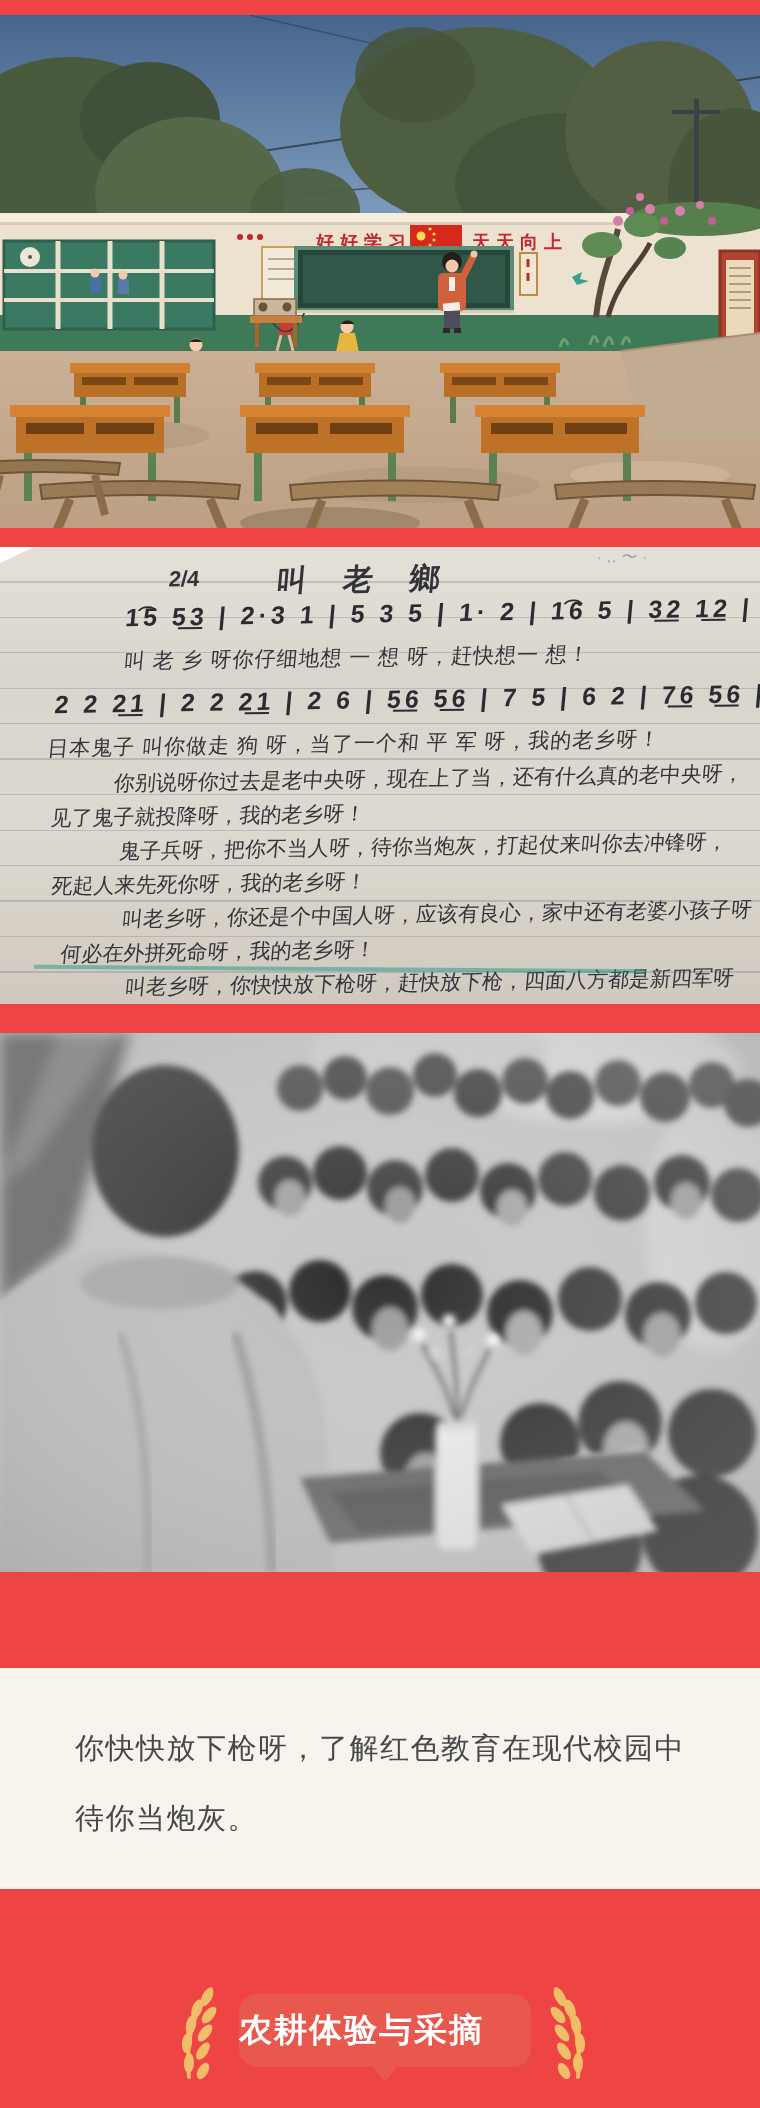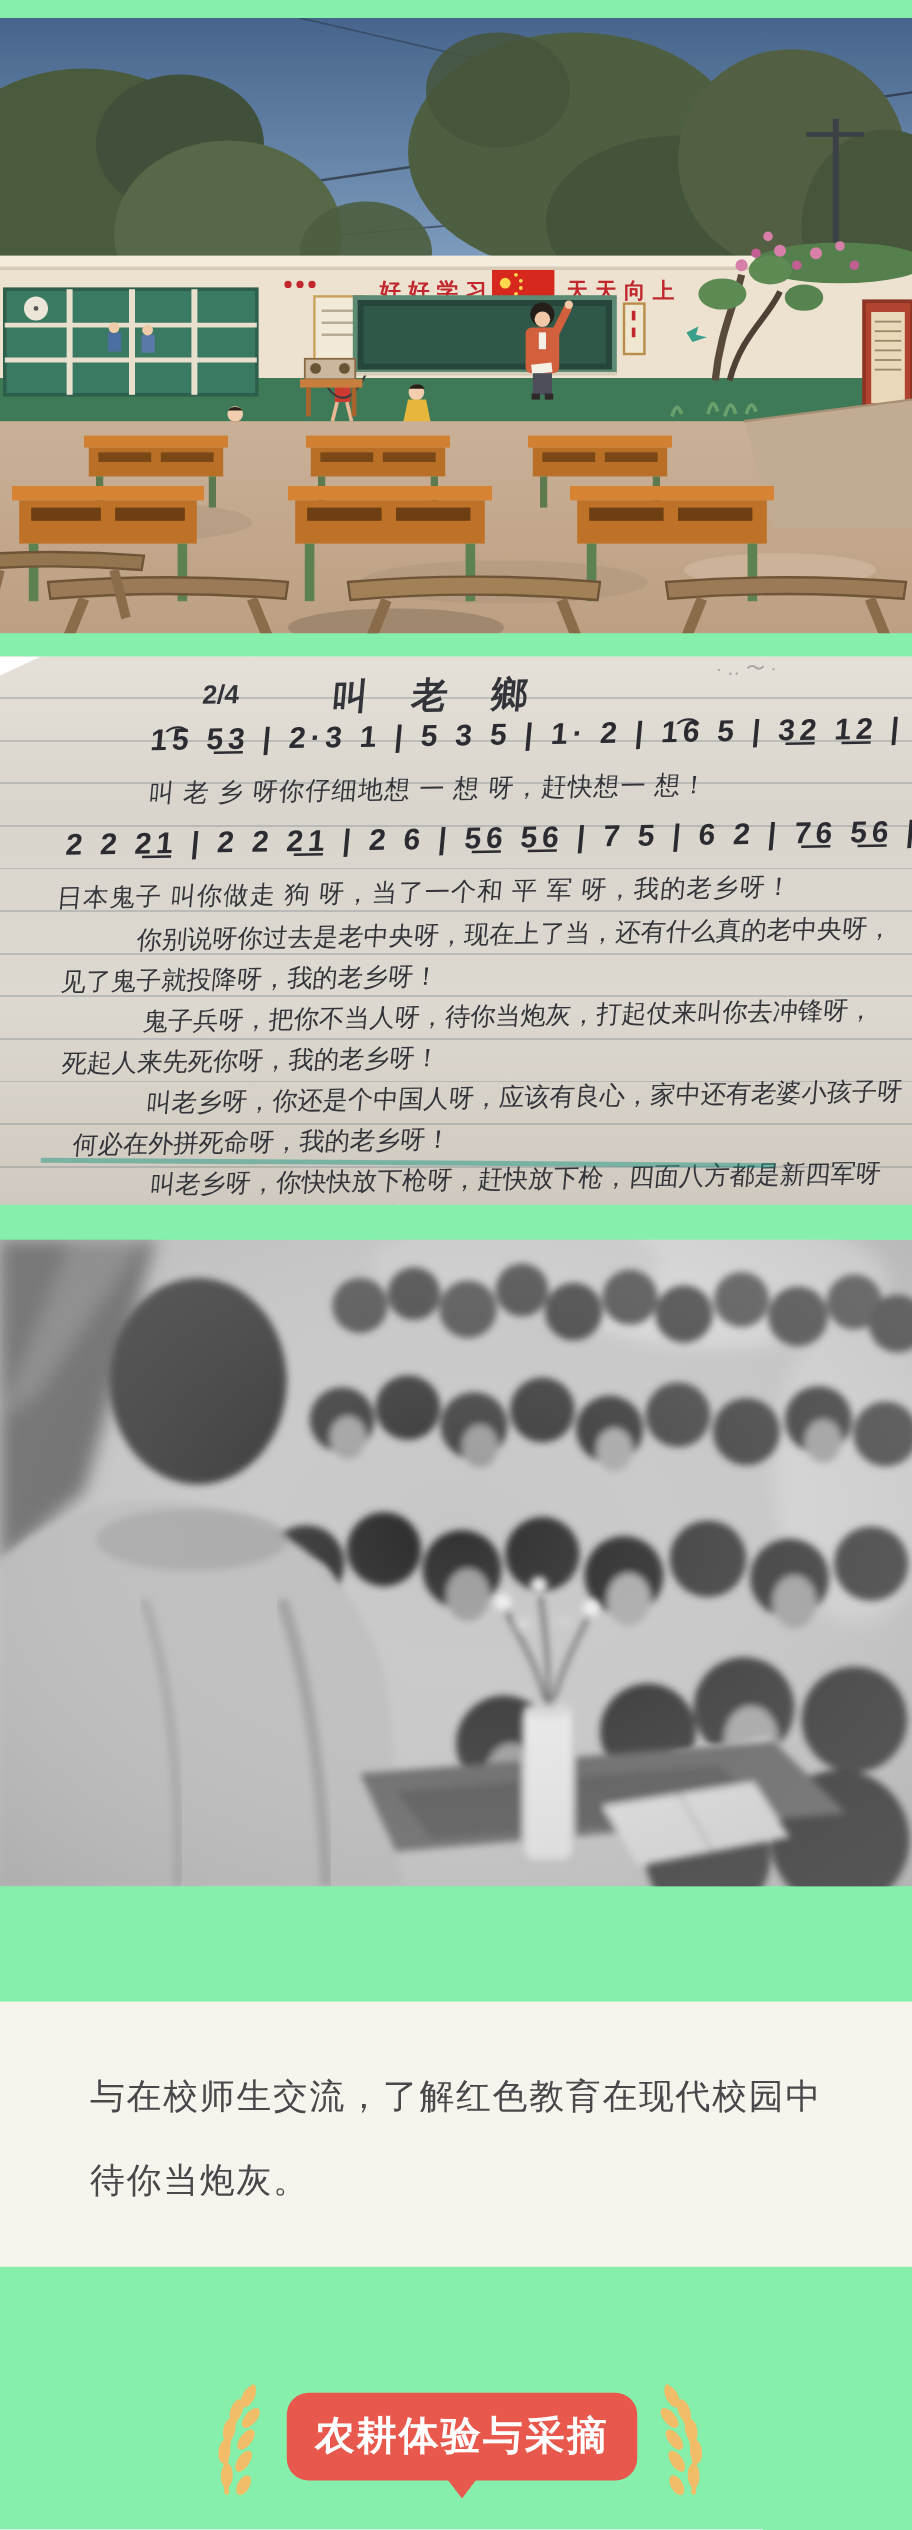--- a/index.html
+++ b/index.html
@@ -1,17 +1,17 @@
 <!DOCTYPE html>
 <html><head>
 <meta charset="utf-8">
 <style>
   html,body{margin:0;padding:0;background:#ffffff;}
   body{font-family:"Liberation Sans","DejaVu Sans",sans-serif;}
-  #page{position:relative;width:760px;height:2108px;background:#86efac;overflow:hidden;margin:0 auto;}
+  #page{position:relative;width:760px;height:2108px;background:#ef4444;overflow:hidden;margin:0 auto;}
 
   
   .fig{position:absolute;left:0;width:760px;overflow:hidden;}
   #photo1{top:15px;height:513px;}
   #bwphoto{top:1033px;height:539px;}
   #photo1 svg,#bwphoto svg{display:block;}
 
   
   #score{position:absolute;left:0;top:547px;width:760px;height:457px;overflow:hidden;
     background:
@@ -28,21 +28,21 @@
 
   
   #caption{position:absolute;left:0;top:1668px;width:760px;height:221px;background:#f7f4ee;}
   #caption .cap-line{margin:0 0 0 75px;color:#48484a;font-size:29px;letter-spacing:1.5px;line-height:70px;}
   #caption .cap-line:first-child{padding-top:45px;}
 
   
   #badge-row{position:absolute;left:0;top:1975px;width:760px;height:120px;}
   #cta-badge{position:absolute;left:239px;top:19px;width:292px;height:73px;background:#e8584c;
     border-radius:18px;color:#ffffff;font-size:33px;font-weight:bold;letter-spacing:2px;
-    display:flex;align-items:center;justify-content:center;cursor:pointer;}
+    display:flex;align-items:center;cursor:pointer;}
   #cta-badge::after{content:"";position:absolute;left:50%;bottom:-15px;margin-left:-13px;
     border-left:13px solid transparent;border-right:13px solid transparent;border-top:17px solid #e8584c;}
   .wheat{position:absolute;top:8px;width:48px;height:100px;}
   .wheat.left{left:173px;}
   .wheat.right{left:546px;transform:scaleX(-1);}
 </style>
 </head>
 <body>
 
 <div id="page">
@@ -393,21 +393,21 @@
           <circle cx="470" cy="318" r="5" fill="#cfcfcf"></circle>
         <circle cx="436" cy="320" r="5" fill="#d8d8d8"></circle>
         <polygon points="502,472 628,452 658,498 532,522" fill="#e2e2e2"></polygon>
         <line x1="566" y1="462" x2="594" y2="510" stroke="#bdbdbd" stroke-width="3"></line>
       </g>
       <rect width="760" height="539" fill="url(#haze)"></rect>
     </svg>
   </figure>
 
   <section id="caption">
-    <p class="cap-line">与在校师生交流，了解红色教育在现代校园中</p>
+    <p class="cap-line">你快快放下枪呀，了解红色教育在现代校园中</p>
     <p class="cap-line">待你当炮灰。</p>
   </section>
 
   <section id="badge-row">
     <svg class="wheat left" viewBox="0 0 48 100">
       <path d="M38,6 C20,30 12,60 16,94" stroke="#f2bd68" stroke-width="4" fill="none" stroke-linecap="round"></path>
       <g fill="#f2bd68">
         <ellipse cx="34" cy="14" rx="5" ry="10" transform="rotate(28 34 14)"></ellipse>
         <ellipse cx="24" cy="26" rx="5" ry="10" transform="rotate(20 24 26)"></ellipse>
         <ellipse cx="36" cy="32" rx="5" ry="10" transform="rotate(40 36 32)"></ellipse>

